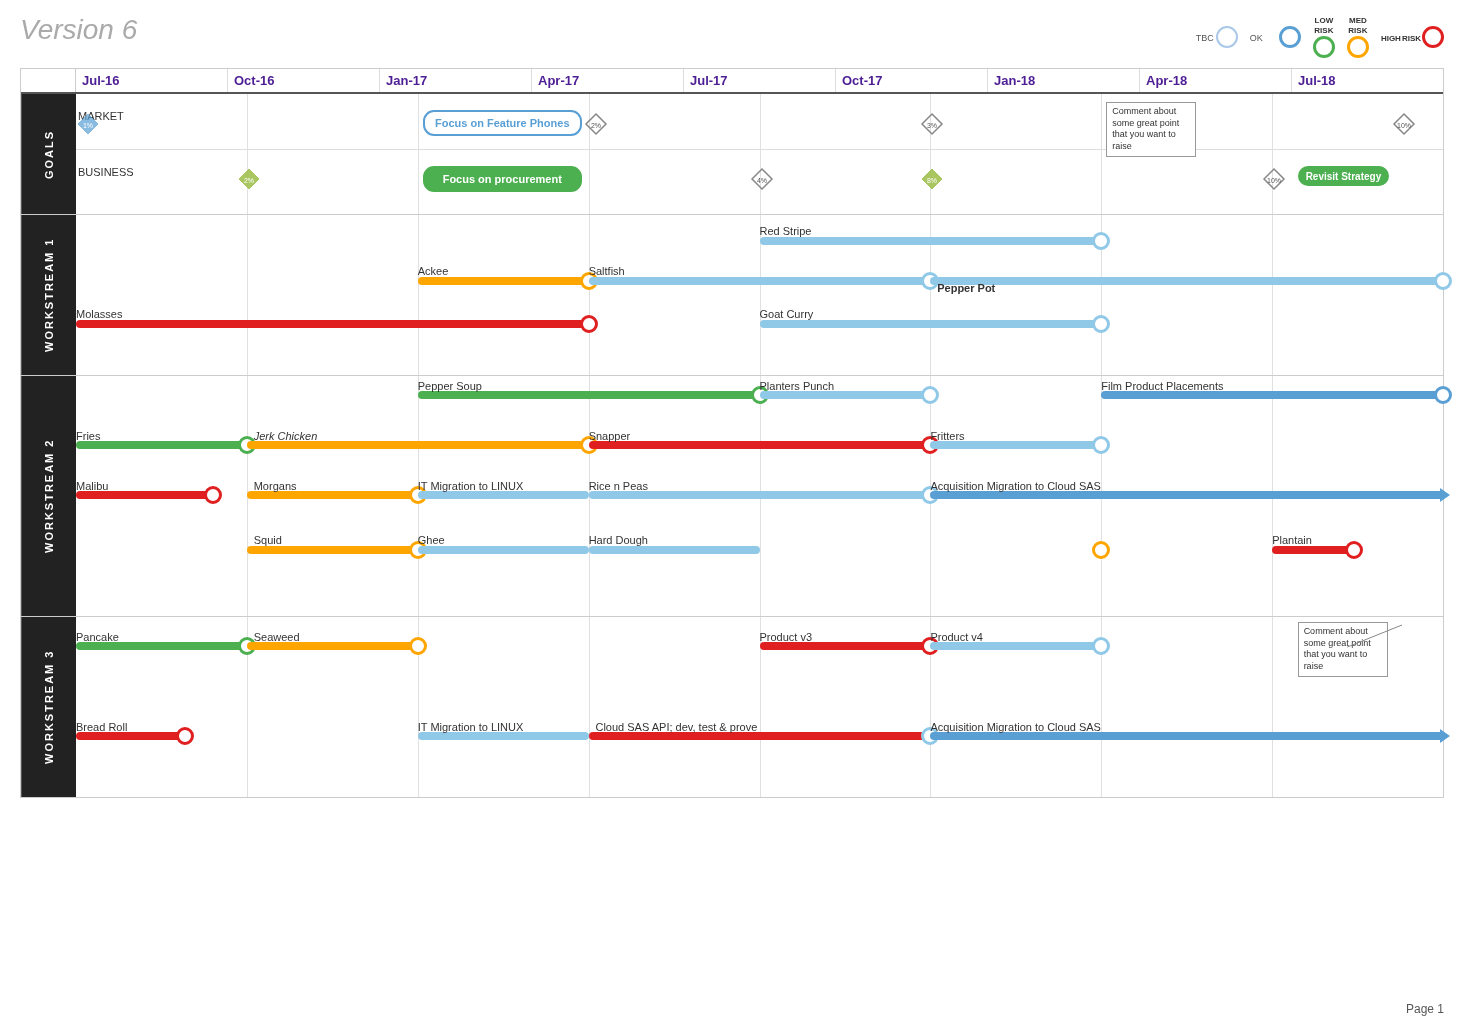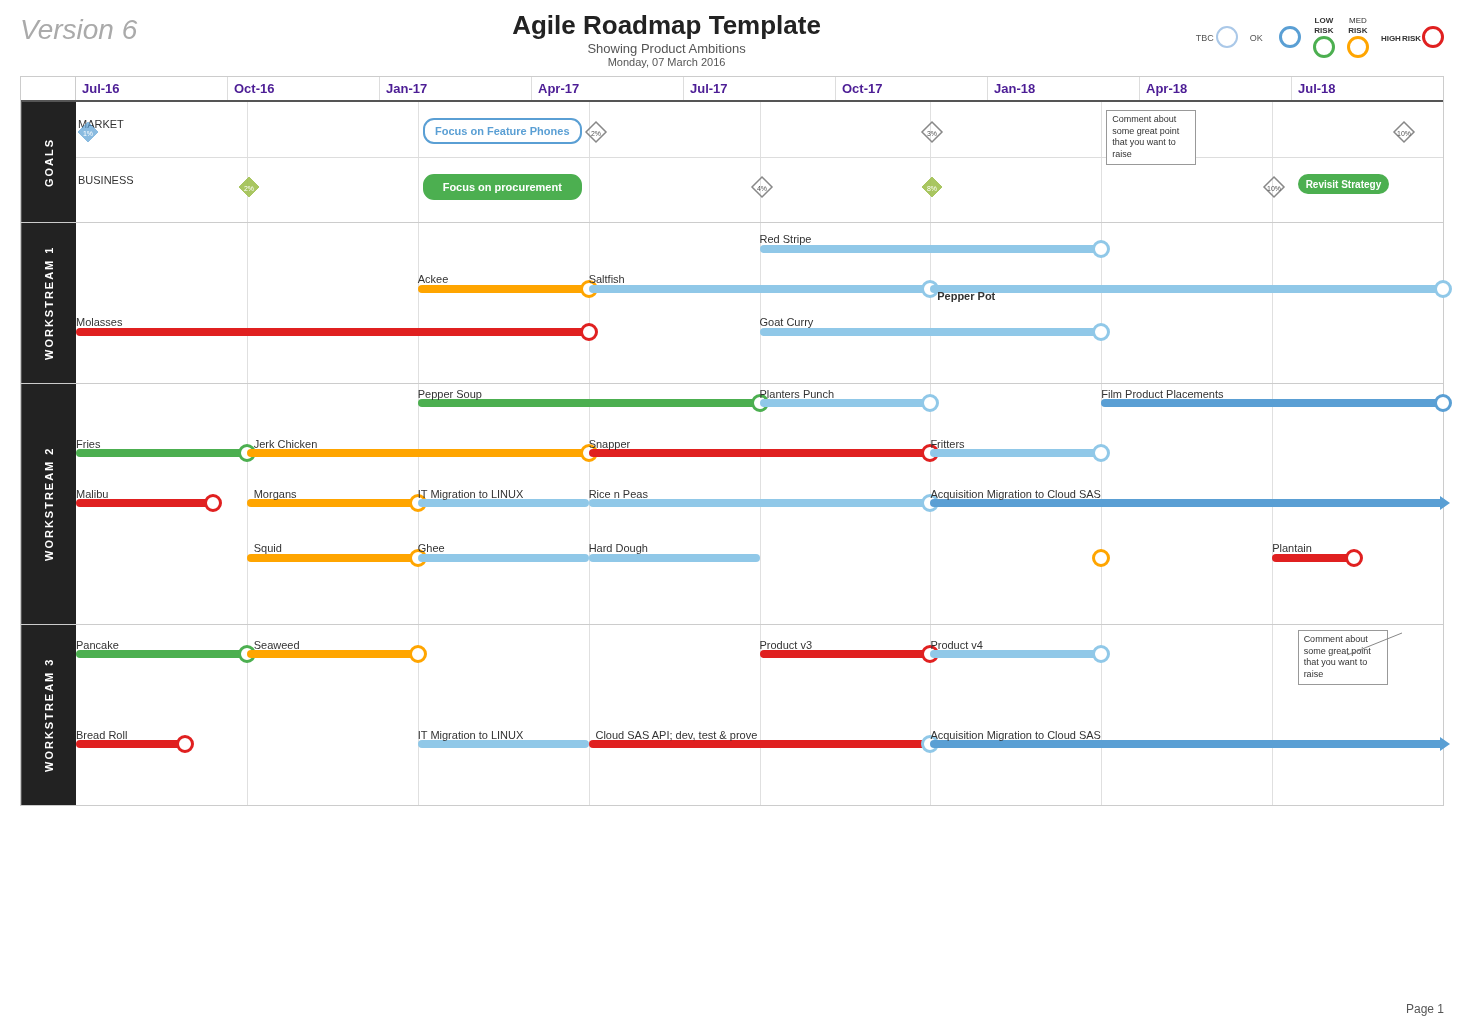--- a/index.html
+++ b/index.html
@@ -243,44 +243,39 @@
     }
   </style>
 </head>
 <body>
 
 <div class="page">
 
   <div class="header">
     <div class="version-label">Version 6</div>
 
-    <div class="title-block">
-      <div class="main-title">Agile Roadmap Template</div>
-      <div class="subtitle">Showing Product Ambitions</div>
-      <div class="date-label">Monday, 07 March 2016</div>
-    </div>
 
     <div class="legend">
       <div style="display:flex;flex-direction:column;align-items:center;">
         <div style="display:flex;align-items:center;gap:2px;">
           <span style="font-size:9px;color:#555;">TBC</span>
           <div class="legend-circle tbc" style="width:22px;height:22px;border-width:2px;"></div>
         </div>
       </div>
       <div style="display:flex;align-items:center;gap:16px;">
         <span style="font-size:9px;color:#555;">OK</span>
         <div class="legend-circle ok" style="width:22px;height:22px;border-width:3px;"></div>
       </div>
       <div style="display:flex;flex-direction:column;align-items:center;gap:1px;">
         <span style="font-size:8px;color:#333;font-weight:bold;">LOW</span>
         <span style="font-size:8px;color:#333;font-weight:bold;">RISK</span>
         <div class="legend-circle low" style="width:22px;height:22px;border-width:3px;"></div>
       </div>
       <div style="display:flex;flex-direction:column;align-items:center;gap:1px;">
-        <span style="font-size:8px;color:#333;font-weight:normal;">MED</span>
+        <span style="font-size:8px;color:#333;font-weight:bold;">MED</span>
         <span style="font-size:8px;color:#333;font-weight:bold;">RISK</span>
         <div class="legend-circle med" style="width:22px;height:22px;border-width:3px;"></div>
       </div>
       <div style="display:flex;flex-direction:row;align-items:center;gap:1px;">
         <span style="font-size:8px;color:#333;font-weight:bold;">HIGH</span>
         <span style="font-size:8px;color:#333;font-weight:bold;">RISK</span>
         <div class="legend-circle high" style="width:22px;height:22px;border-width:3px;"></div>
       </div>
     </div>
   </div>
@@ -449,21 +444,21 @@
         <div class="gantt-bar blue" style="left:75%;top:15px;width:25%;"></div>
         <div class="gantt-endpoint blue" style="left:100%;top:19px;"></div>
         <span class="gantt-label" style="left:75%;top:4px;">Film Product Placements</span>
 
         <div class="gantt-bar green" style="left:0%;top:65px;width:12.5%;"></div>
         <div class="gantt-endpoint green" style="left:12.5%;top:69px;"></div>
         <span class="gantt-label" style="left:0%;top:54px;">Fries</span>
 
         <div class="gantt-bar orange" style="left:12.5%;top:65px;width:25%;"></div>
         <div class="gantt-endpoint orange" style="left:37.5%;top:69px;"></div>
-        <span class="gantt-label" style="left:13%;top:54px;">Jerk Chicken</span>
+        <span class="gantt-label" style="left:13%;top:54px;font-style:italic;">Jerk Chicken</span>
 
         <div class="gantt-bar red" style="left:37.5%;top:65px;width:25%;"></div>
         <div class="gantt-endpoint red" style="left:62.5%;top:69px;"></div>
         <span class="gantt-label" style="left:37.5%;top:54px;">Snapper</span>
 
         <div class="gantt-bar light-blue" style="left:62.5%;top:65px;width:12.5%;"></div>
         <div class="gantt-endpoint light-blue" style="left:75%;top:69px;"></div>
         <span class="gantt-label" style="left:62.5%;top:54px;">Fritters</span>
 
         <div class="gantt-bar red" style="left:0%;top:115px;width:10%;"></div>

